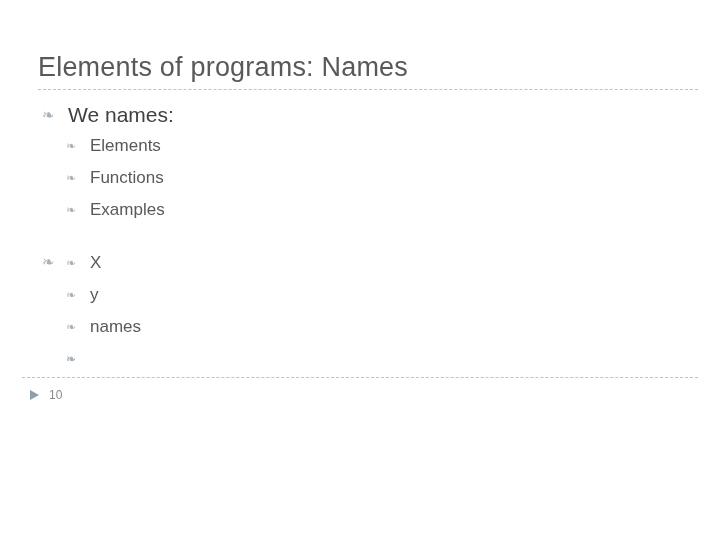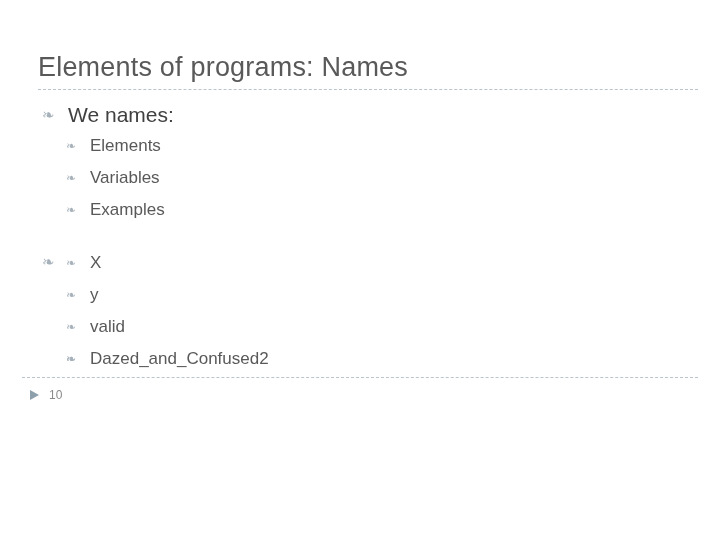--- a/index.html
+++ b/index.html
@@ -123,21 +123,21 @@
       <span>We names:</span>
     </div>
 
     <div class="sub">
       <div class="l2">
         <span class="bullet">❧</span>
         <span>Elements</span>
       </div>
       <div class="l2">
         <span class="bullet">❧</span>
-        <span>Variables</span>
+        <span>Functions</span>
       </div>
       <div class="l2">
         <span class="bullet">❧</span>
         <span>Examples</span>
       </div>
     </div>
 
     <div class="group-gap"></div>
 
     <div class="l1">
@@ -148,28 +148,27 @@
       <div class="l2">
         <span class="bullet">❧</span>
         <span>X</span>
       </div>
       <div class="l2">
         <span class="bullet">❧</span>
         <span>y</span>
       </div>
       <div class="l2">
         <span class="bullet">❧</span>
-        <span>valid</span>
+        <span>names</span>
       </div>
       <div class="l2">
         <span class="bullet">❧</span>
       </div>
       <div class="l2">
         <span class="bullet">❧</span>
-        <span>Dazed_and_Confused2</span>
       </div>
     </div>
 
   </div>
 
   <div class="footer-rule"></div>
   <div class="footer">
     <span class="tri"></span>
     <span class="page-num">10</span>
   </div>

